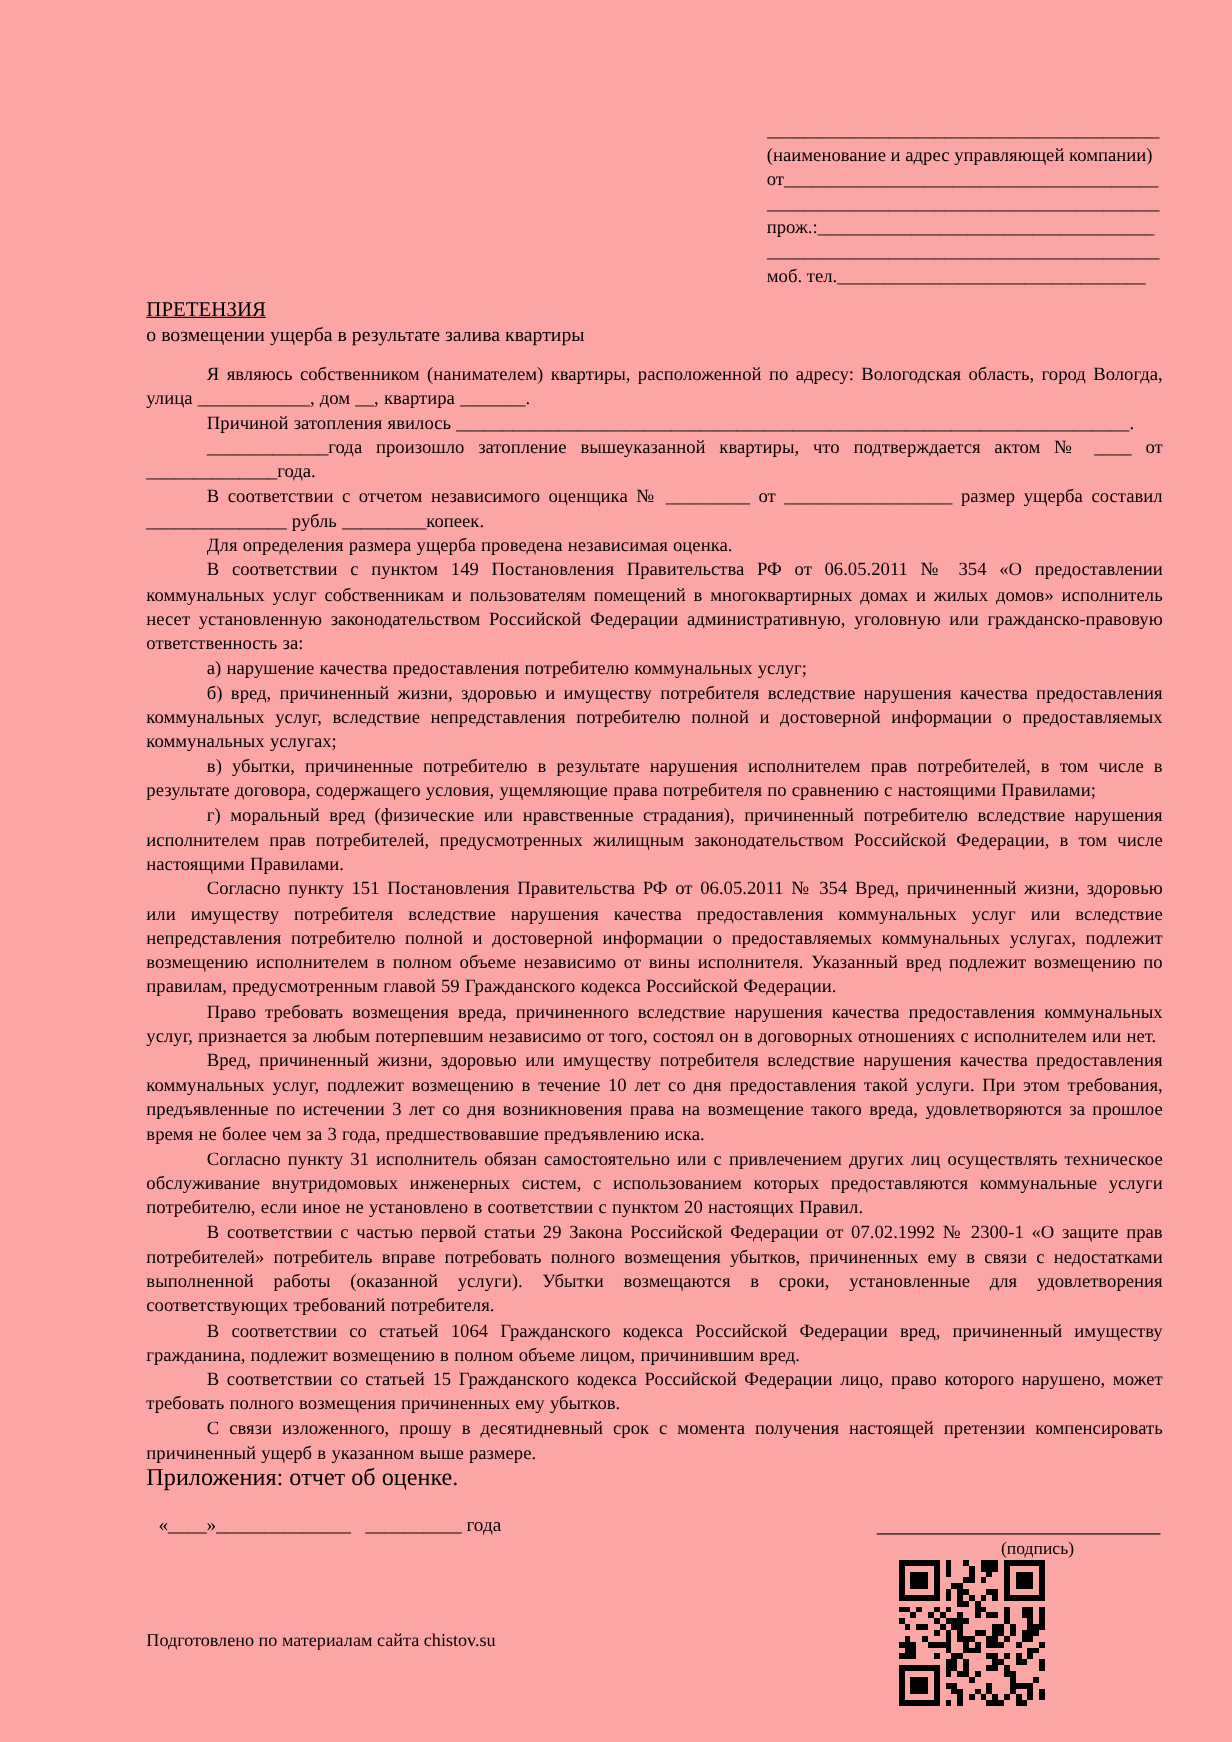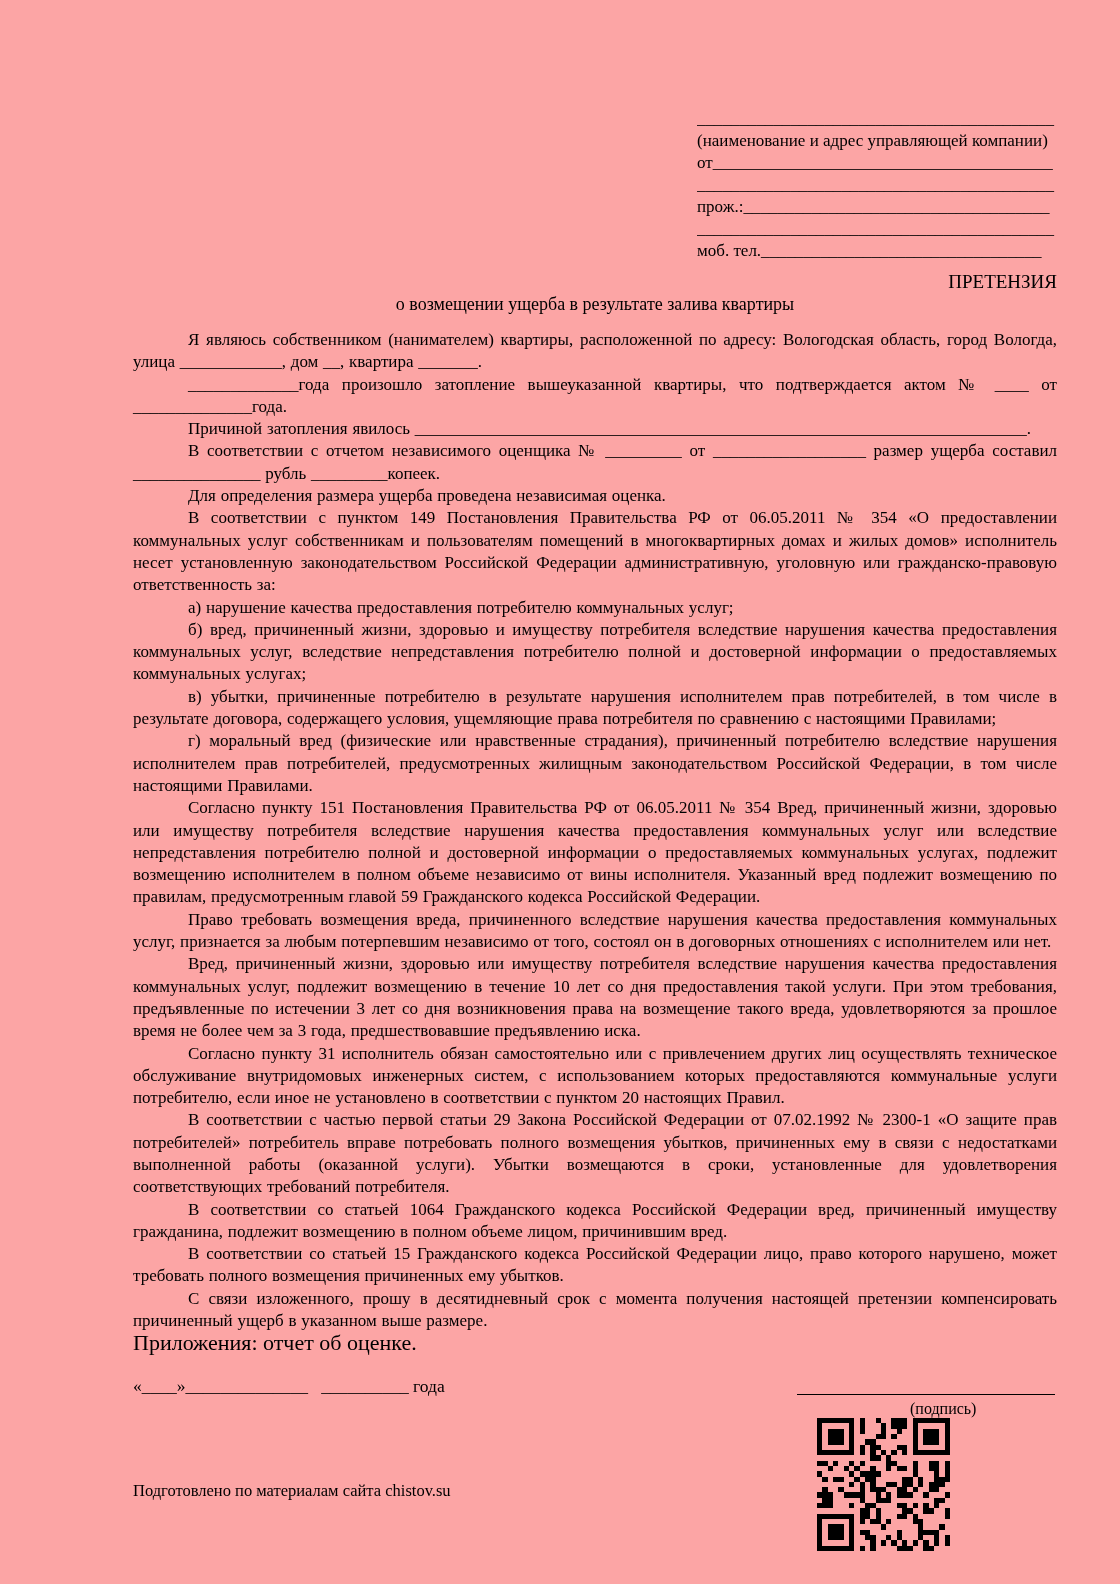--- a/index.html
+++ b/index.html
@@ -26,26 +26,27 @@
     margin-left: auto;
     font-size: 17px;
     line-height: 22px;
     white-space: nowrap;
     overflow: hidden;
   }
   .header-block div { overflow: hidden; }
   
   .title {
     margin-top: 8px;
-    text-align: right;
+    text-align: left;
     font-size: 19px;
     line-height: 23px;
+    text-decoration: underline;
   }
   .subtitle {
-    text-align: center;
+    text-align: left;
     font-size: 18px;
     line-height: 23px;
   }
   
   .body-text { margin-top: 13px; }
   .body-text p {
     margin: 0;
     font-size: 17px;
     line-height: 22.3px;
     text-align: justify;
@@ -55,21 +56,21 @@
   .attachments {
     margin: 0;
     font-size: 22px;
     line-height: 22.3px;
     text-align: left;
     text-indent: 0;
   }
   
   .date-line {
     position: absolute;
-    left: 133px; top: 1376px;
+    left: 144px; top: 1376px;
     font-size: 17.5px;
     white-space: nowrap;
   }
   .sign-line {
     position: absolute;
     left: 797px; top: 1394px;
     width: 258px; height: 0;
     border-top: 1.6px solid #000;
   }
   .sign-caption {
@@ -108,22 +109,22 @@
       <div>прож.:____________________________________</div>
       <div>__________________________________________</div>
       <div>моб. тел._________________________________</div>
     </div>
 
     <div class="title">ПРЕТЕНЗИЯ</div>
     <div class="subtitle">о возмещении ущерба в результате залива квартиры</div>
 
     <div class="body-text">
         <p>Я являюсь собственником (нанимателем) квартиры, расположенной по адресу: Вологодская область, город Вологда, улица ____________, дом __, квартира _______.</p>
+        <p>Причиной затопления явилось ________________________________________________________________________.</p>
         <p>_____________года произошло затопление вышеуказанной квартиры, что подтверждается актом № ____ от ______________года.</p>
-        <p>Причиной затопления явилось ________________________________________________________________________.</p>
         <p>В соответствии с отчетом независимого оценщика № _________ от __________________ размер ущерба составил _______________ рубль _________копеек.</p>
         <p>Для определения размера ущерба проведена независимая оценка.</p>
         <p>В соответствии с пунктом 149 Постановления Правительства РФ от 06.05.2011 № 354 «О предоставлении коммунальных услуг собственникам и пользователям помещений в многоквартирных домах и жилых домов» исполнитель несет установленную законодательством Российской Федерации административную, уголовную или гражданско-правовую ответственность за:</p>
         <p>а) нарушение качества предоставления потребителю коммунальных услуг;</p>
         <p>б) вред, причиненный жизни, здоровью и имуществу потребителя вследствие нарушения качества предоставления коммунальных услуг, вследствие непредставления потребителю полной и достоверной информации о предоставляемых коммунальных услугах;</p>
         <p>в) убытки, причиненные потребителю в результате нарушения исполнителем прав потребителей, в том числе в результате договора, содержащего условия, ущемляющие права потребителя по сравнению с настоящими Правилами;</p>
         <p>г) моральный вред (физические или нравственные страдания), причиненный потребителю вследствие нарушения исполнителем прав потребителей, предусмотренных жилищным законодательством Российской Федерации, в том числе настоящими Правилами.</p>
         <p>Согласно пункту 151 Постановления Правительства РФ от 06.05.2011 № 354 Вред, причиненный жизни, здоровью или имуществу потребителя вследствие нарушения качества предоставления коммунальных услуг или вследствие непредставления потребителю полной и достоверной информации о предоставляемых коммунальных услугах, подлежит возмещению исполнителем в полном объеме независимо от вины исполнителя. Указанный вред подлежит возмещению по правилам, предусмотренным главой 59 Гражданского кодекса Российской Федерации.</p>
         <p>Право требовать возмещения вреда, причиненного вследствие нарушения качества предоставления коммунальных услуг, признается за любым потерпевшим независимо от того, состоял он в договорных отношениях с исполнителем или нет.</p>
         <p>Вред, причиненный жизни, здоровью или имуществу потребителя вследствие нарушения качества предоставления коммунальных услуг, подлежит возмещению в течение 10 лет со дня предоставления такой услуги. При этом требования, предъявленные по истечении 3 лет со дня возникновения права на возмещение такого вреда, удовлетворяются за прошлое время не более чем за 3 года, предшествовавшие предъявлению иска.</p>

